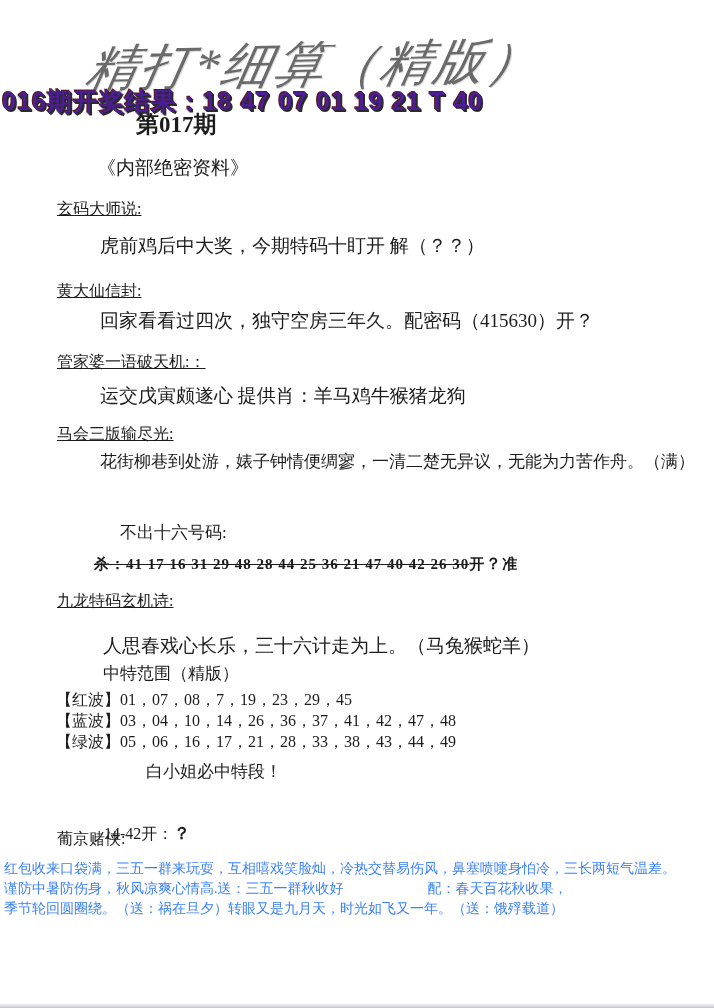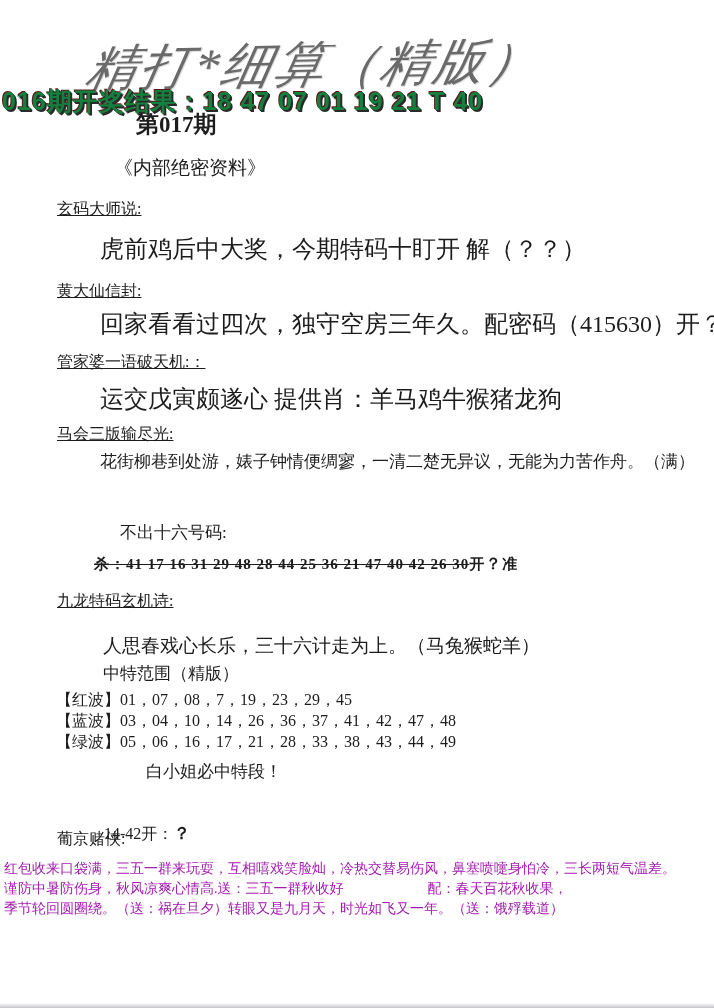--- a/index.html
+++ b/index.html
@@ -22,29 +22,29 @@
     transform: skewX(-12deg) rotate(-1deg);
     font-style: italic; font-weight: 300;
     text-shadow: 1px 1px 0 #d8d8d8;
   }
 
   
   .result {
     left: 2px; top: 85px;
     font-family: "Liberation Sans", sans-serif;
     font-size: 25px; font-weight: bold; letter-spacing: 1px;
-    color: #15803d;
+    color: #4c1d95;
     text-shadow: 2px 2px 0 #2a2a2a, 1px 1px 0 #2a2a2a, -1px -1px 0 #5a1a1a;
   }
 
   .issue { left: 136px; top: 109px; font-size: 23px; font-weight: bold; text-align: right; }
-  .secret { left: 97px; top: 155px; font-size: 19px; margin-left: 17px; }
+  .secret { left: 97px; top: 155px; font-size: 19px; }
 
   .sec-label { left: 57px; font-size: 16px; text-decoration: underline; }
-  .content   { left: 100px; font-size: 24px; }
+  .content   { left: 100px; font-size: 19px; }
 
   .poem { left: 100px; font-size: 17px; line-height: 23px; white-space: nowrap; }
   .exclude { left: 100px; font-size: 17px; margin-left: 20px; }
 
   .kill { left: 94px; top: 554px; font-size: 15px; font-weight: 600; letter-spacing: 1px; }
   .kill .struck { text-decoration: line-through; text-decoration-thickness: 1px; }
   .kill b { font-size: 16px; }
 
   .poem2 { left: 103px; top: 633px; font-size: 19px; }
   .range-title { left: 103px; top: 662px; font-size: 17px; }
@@ -54,21 +54,21 @@
 
   .baixj { left: 114px; top: 760px; font-size: 17px; margin-left: 32px; }
   .openline { left: 104px; top: 793px; font-size: 16px; margin-top: 29px; }
   .openline b { font-size: 17px; }
 
   .pujing { left: 57px; top: 829px; font-size: 16px; }
 
   .footer {
     left: 4px; top: 859px;
     font-size: 14px; line-height: 20px;
-    color: #a21caf;
+    color: #3b82f6;
   }
   .footer div { white-space: nowrap; }
 
   .bottom-strip {
     position: absolute; left: 0; bottom: 0; width: 714px; height: 5px;
     background: linear-gradient(#ffffff, #c3c4cb);
   }
 </style>
 </head>
 <body>

